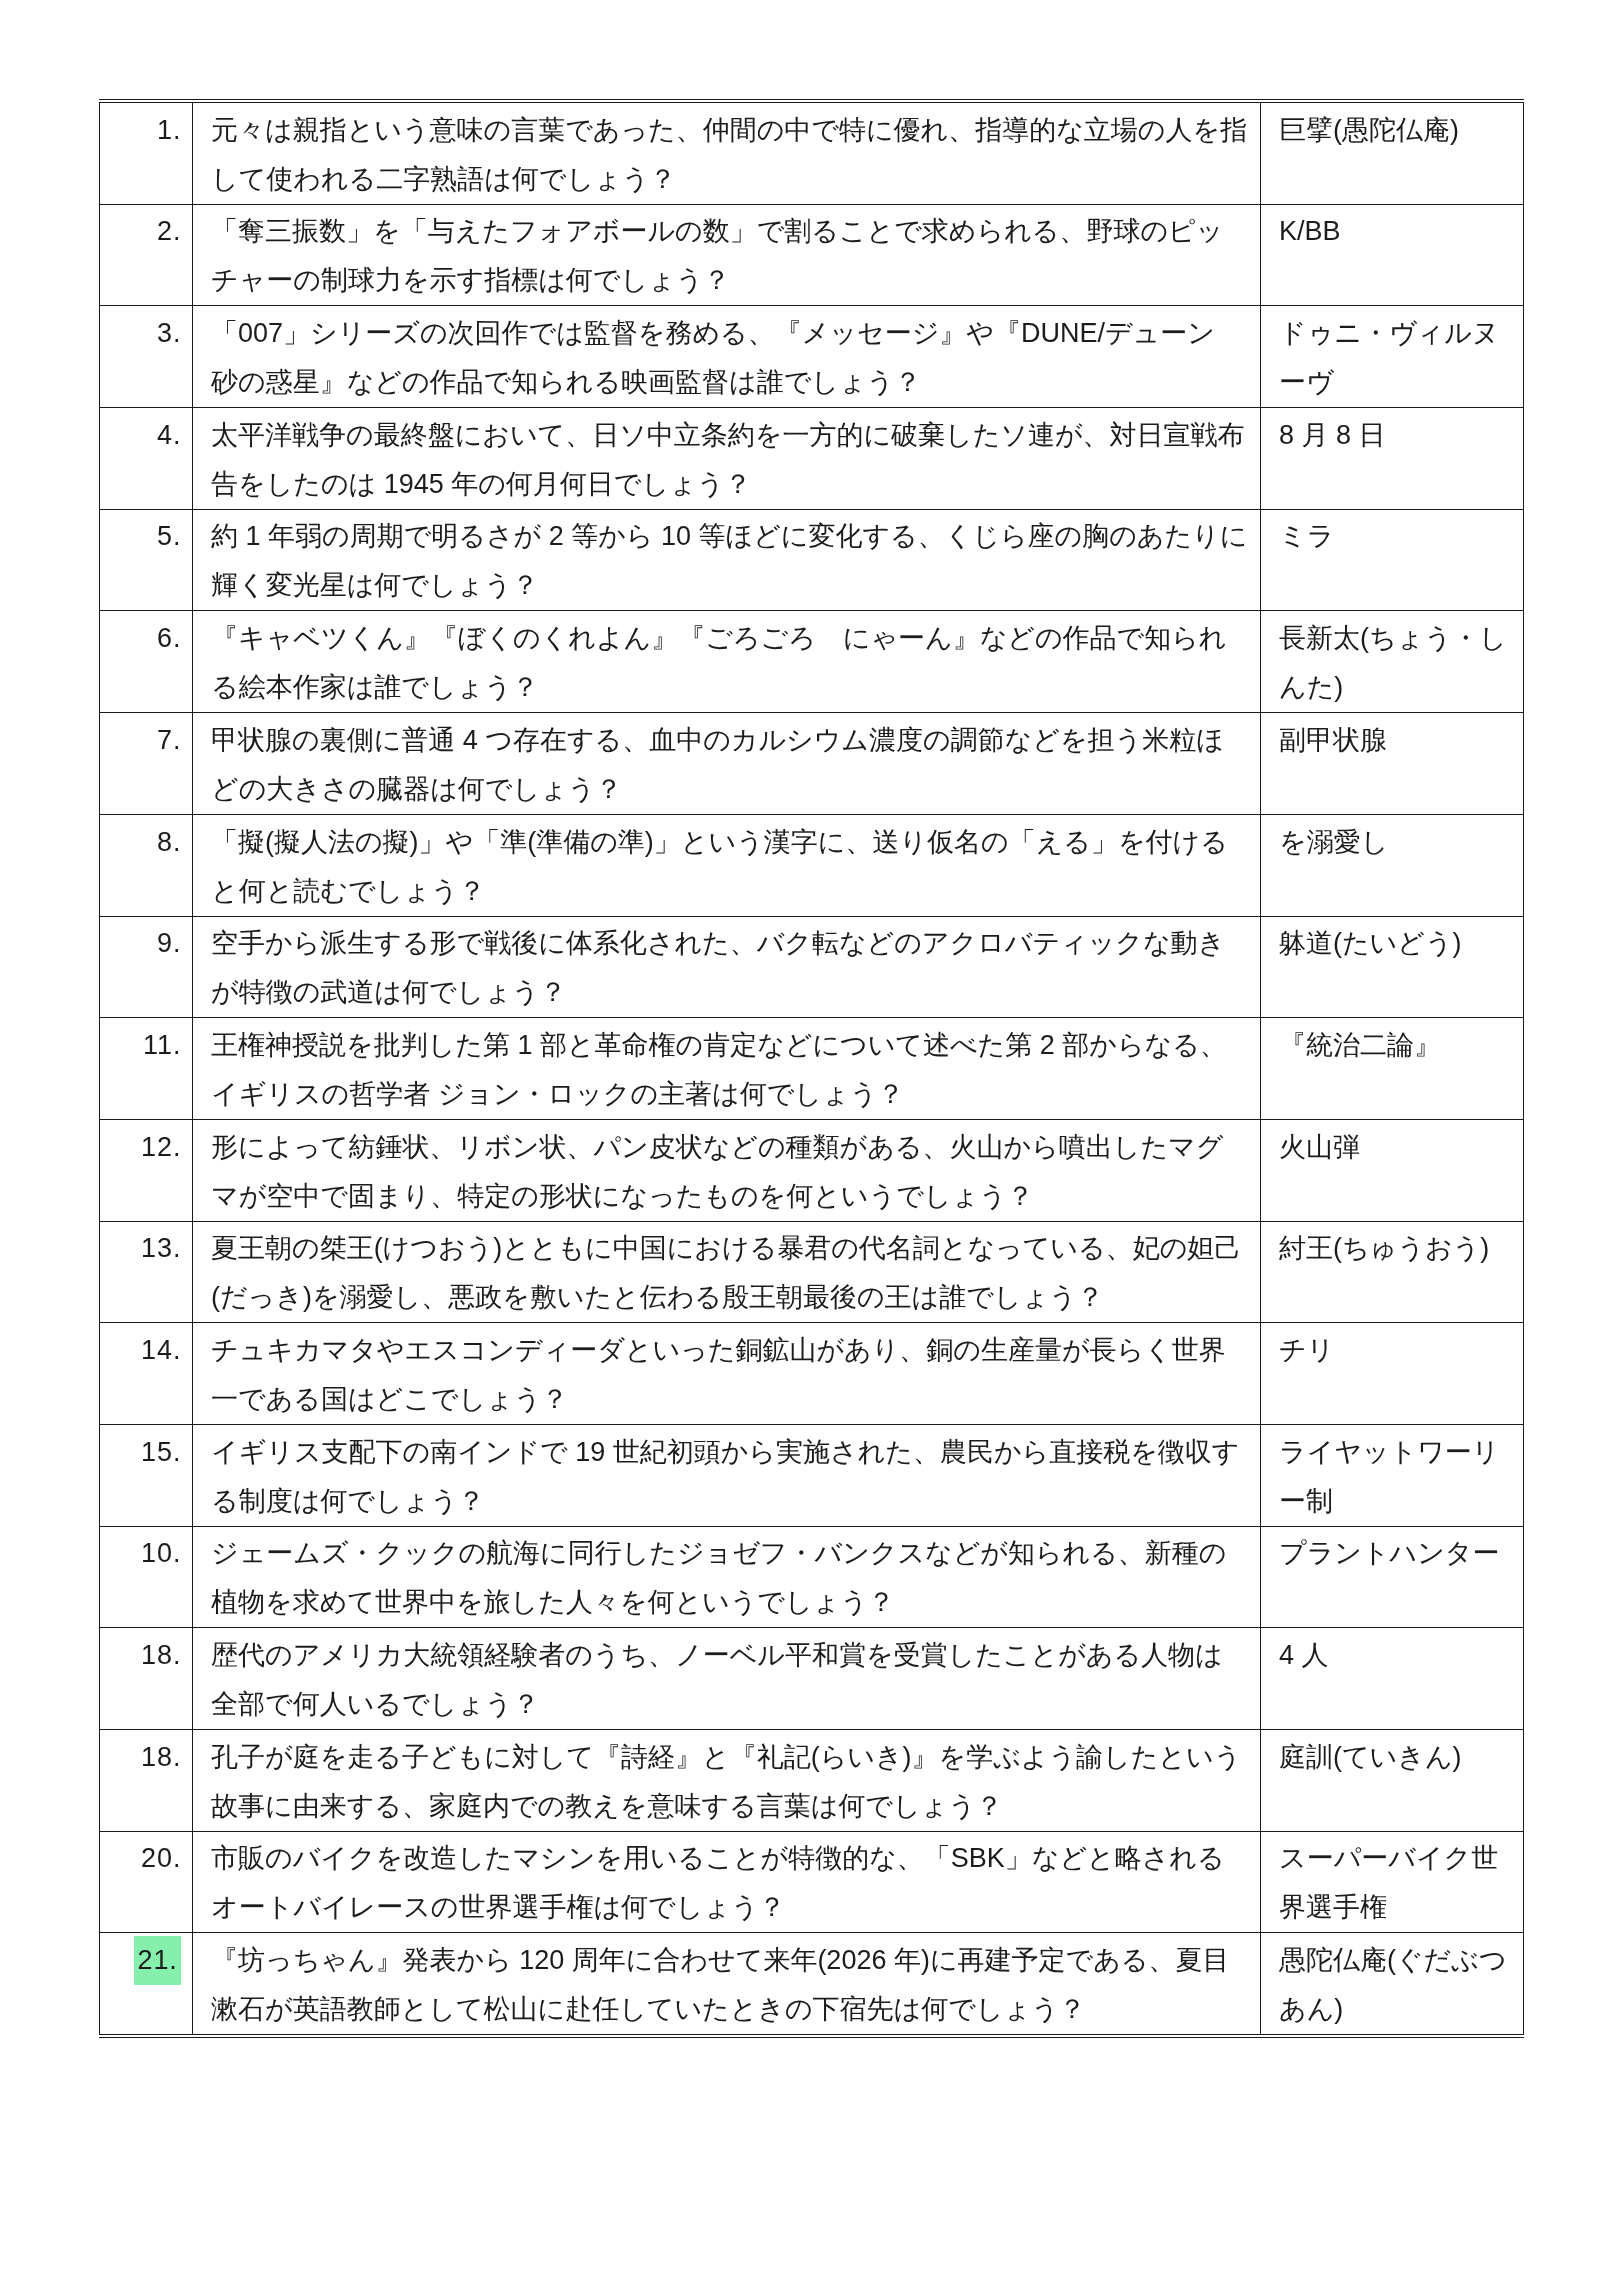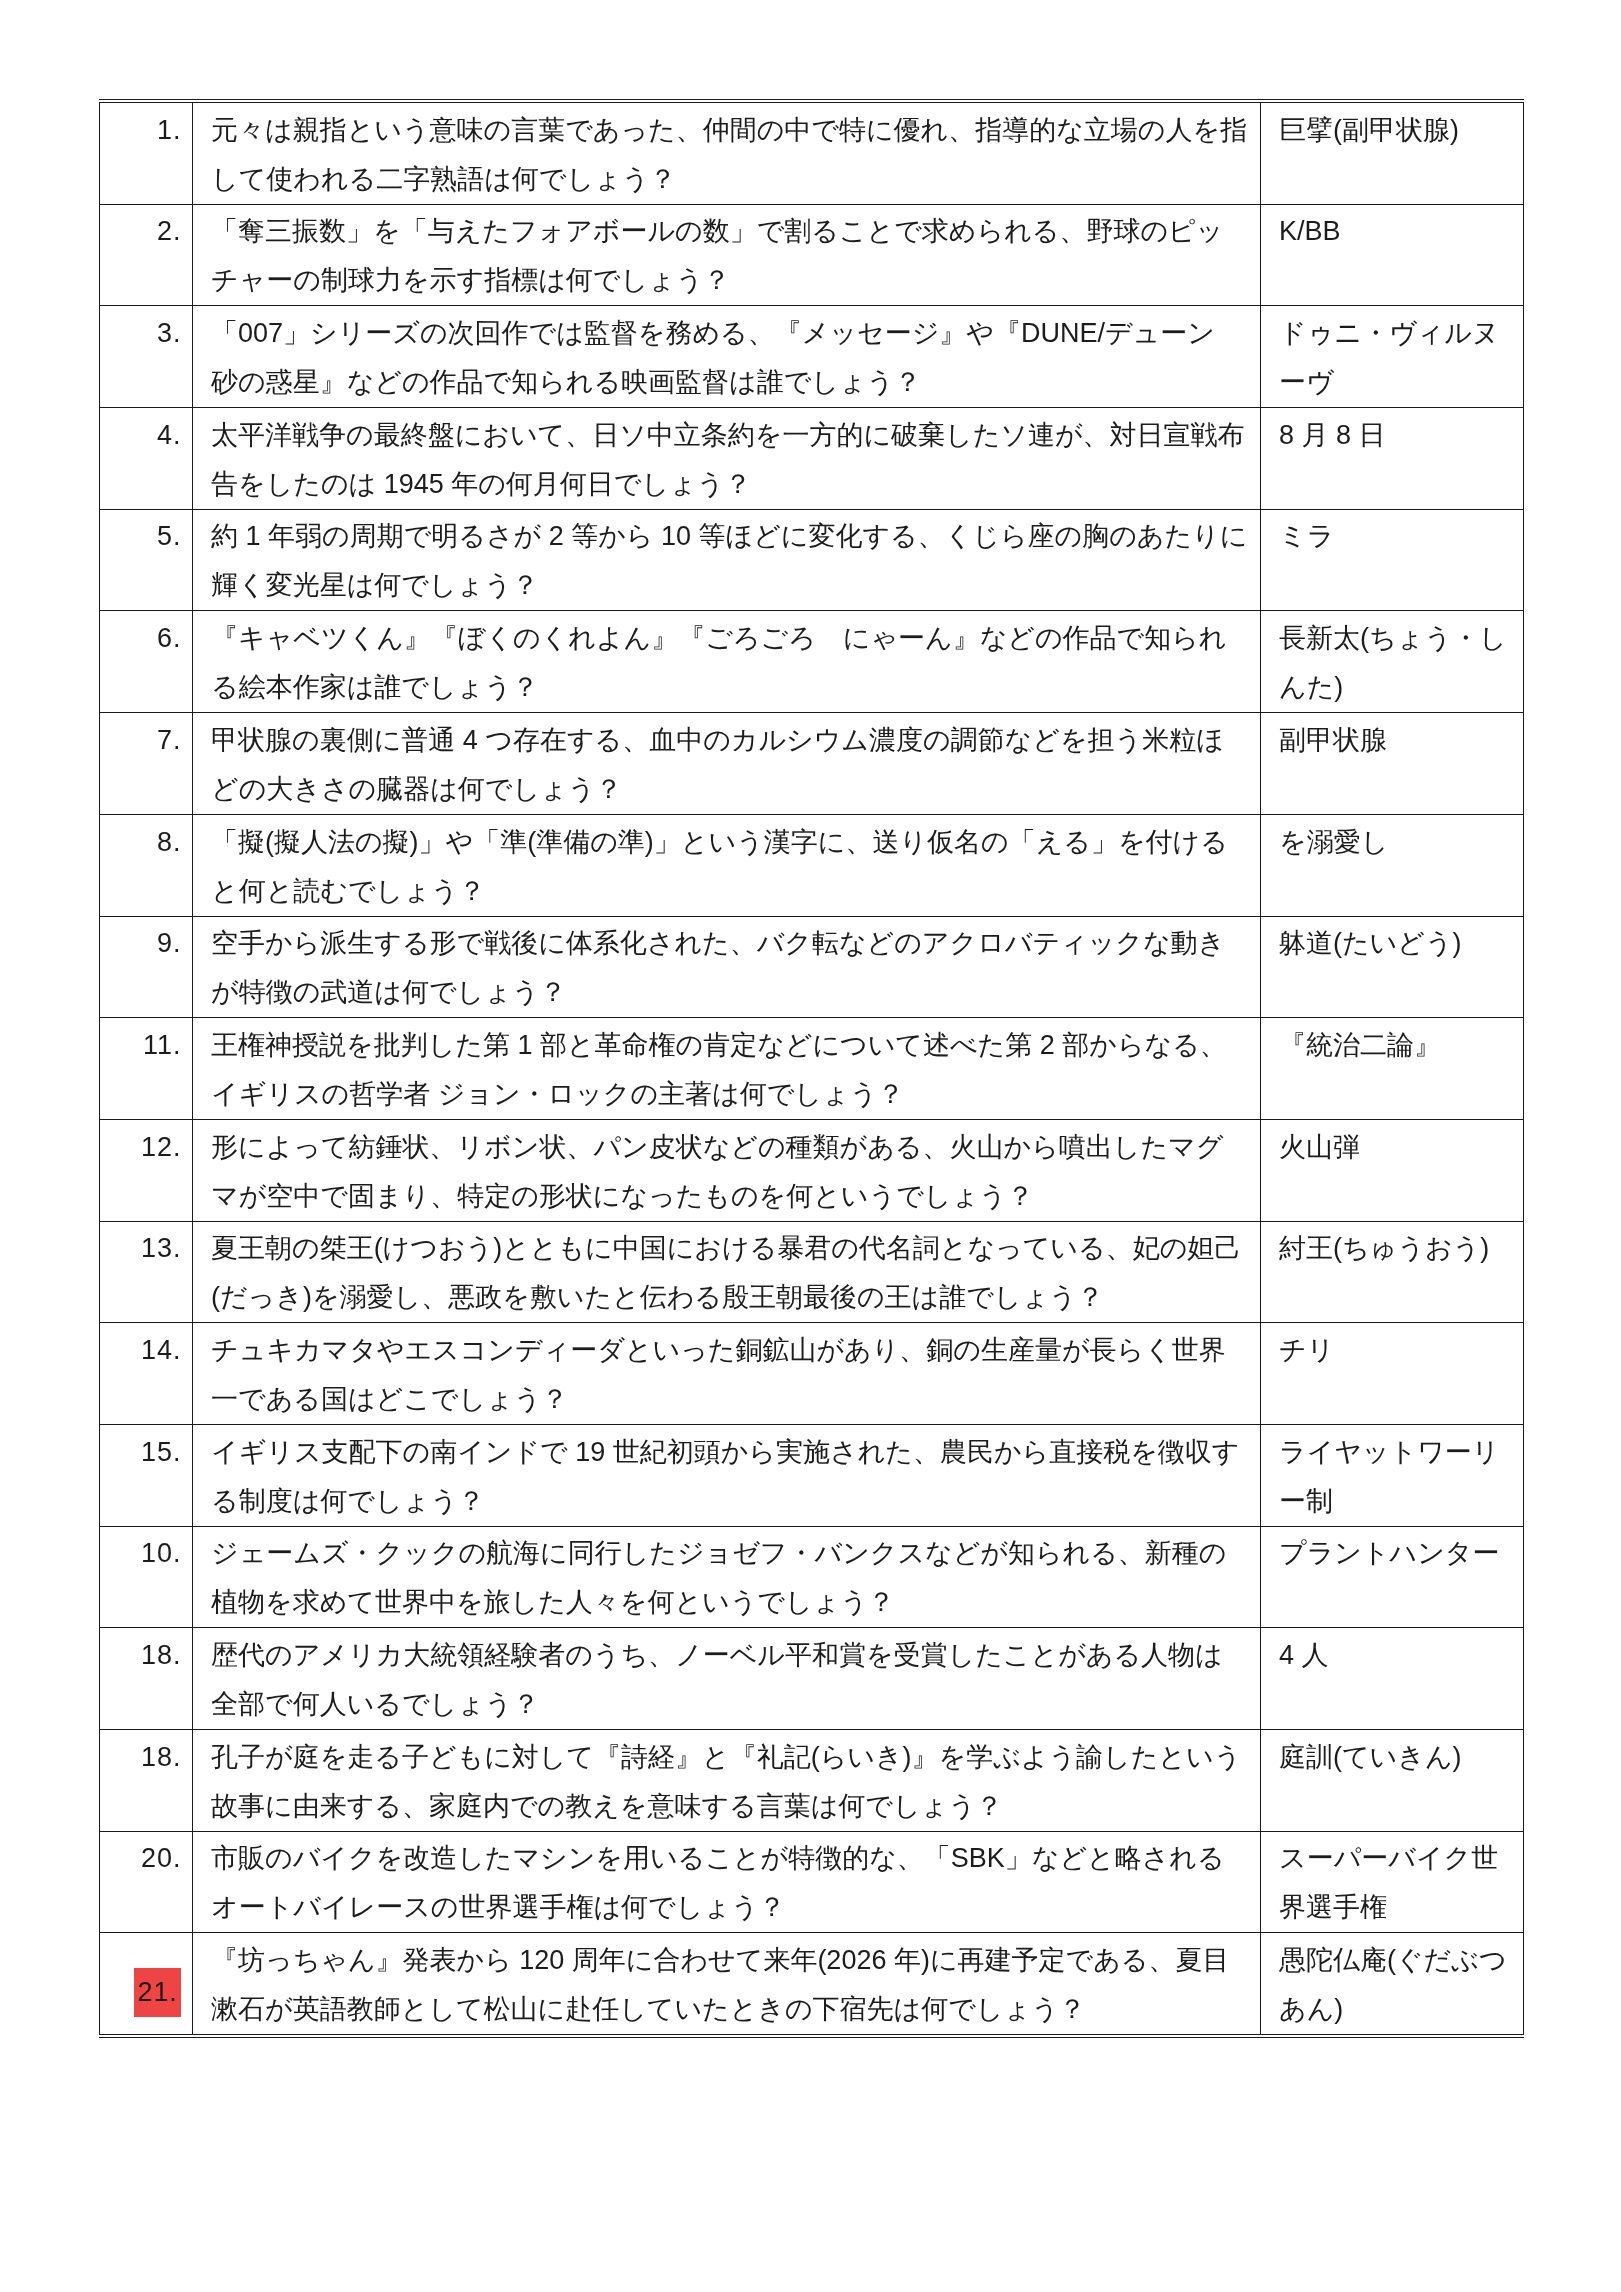--- a/index.html
+++ b/index.html
@@ -69,21 +69,21 @@
     </colgroup>
     <tbody id="rows-body">
   <tr>
     <td class="num">
       <span class="numtext">1.</span>
     </td>
     <td class="q">
       <span>元々は親指という意味の言葉であった、仲間の中で特に優れ、指導的な立場の人を指して使われる二字熟語は何でしょう？</span>
     </td>
     <td class="ans">
-      <span>巨擘(副甲状腺)</span>
+      <span>巨擘(愚陀仏庵)</span>
     </td>
   </tr>
 
   <tr>
     <td class="num">
       <span class="numtext">2.</span>
     </td>
     <td class="q">
       <span>「奪三振数」を「与えたフォアボールの数」で割ることで求められる、野球のピッチャーの制球力を示す指標は何でしょう？</span>
     </td>
@@ -281,21 +281,21 @@
     <td class="q">
       <span>市販のバイクを改造したマシンを用いることが特徴的な、「SBK」などと略されるオートバイレースの世界選手権は何でしょう？</span>
     </td>
     <td class="ans">
       <span>スーパーバイク世界選手権</span>
     </td>
   </tr>
 
   <tr>
     <td class="num">
-      <span class="numtext hl" style="background: #ef4444; margin-top: 32px;">21.</span>
+      <span class="numtext hl" style="background: #86efac;">21.</span>
     </td>
     <td class="q">
       <span>『坊っちゃん』発表から 120 周年に合わせて来年(2026 年)に再建予定である、夏目漱石が英語教師として松山に赴任していたときの下宿先は何でしょう？</span>
     </td>
     <td class="ans">
       <span>愚陀仏庵(ぐだぶつあん)</span>
     </td>
   </tr>
 </tbody>
   </table>

